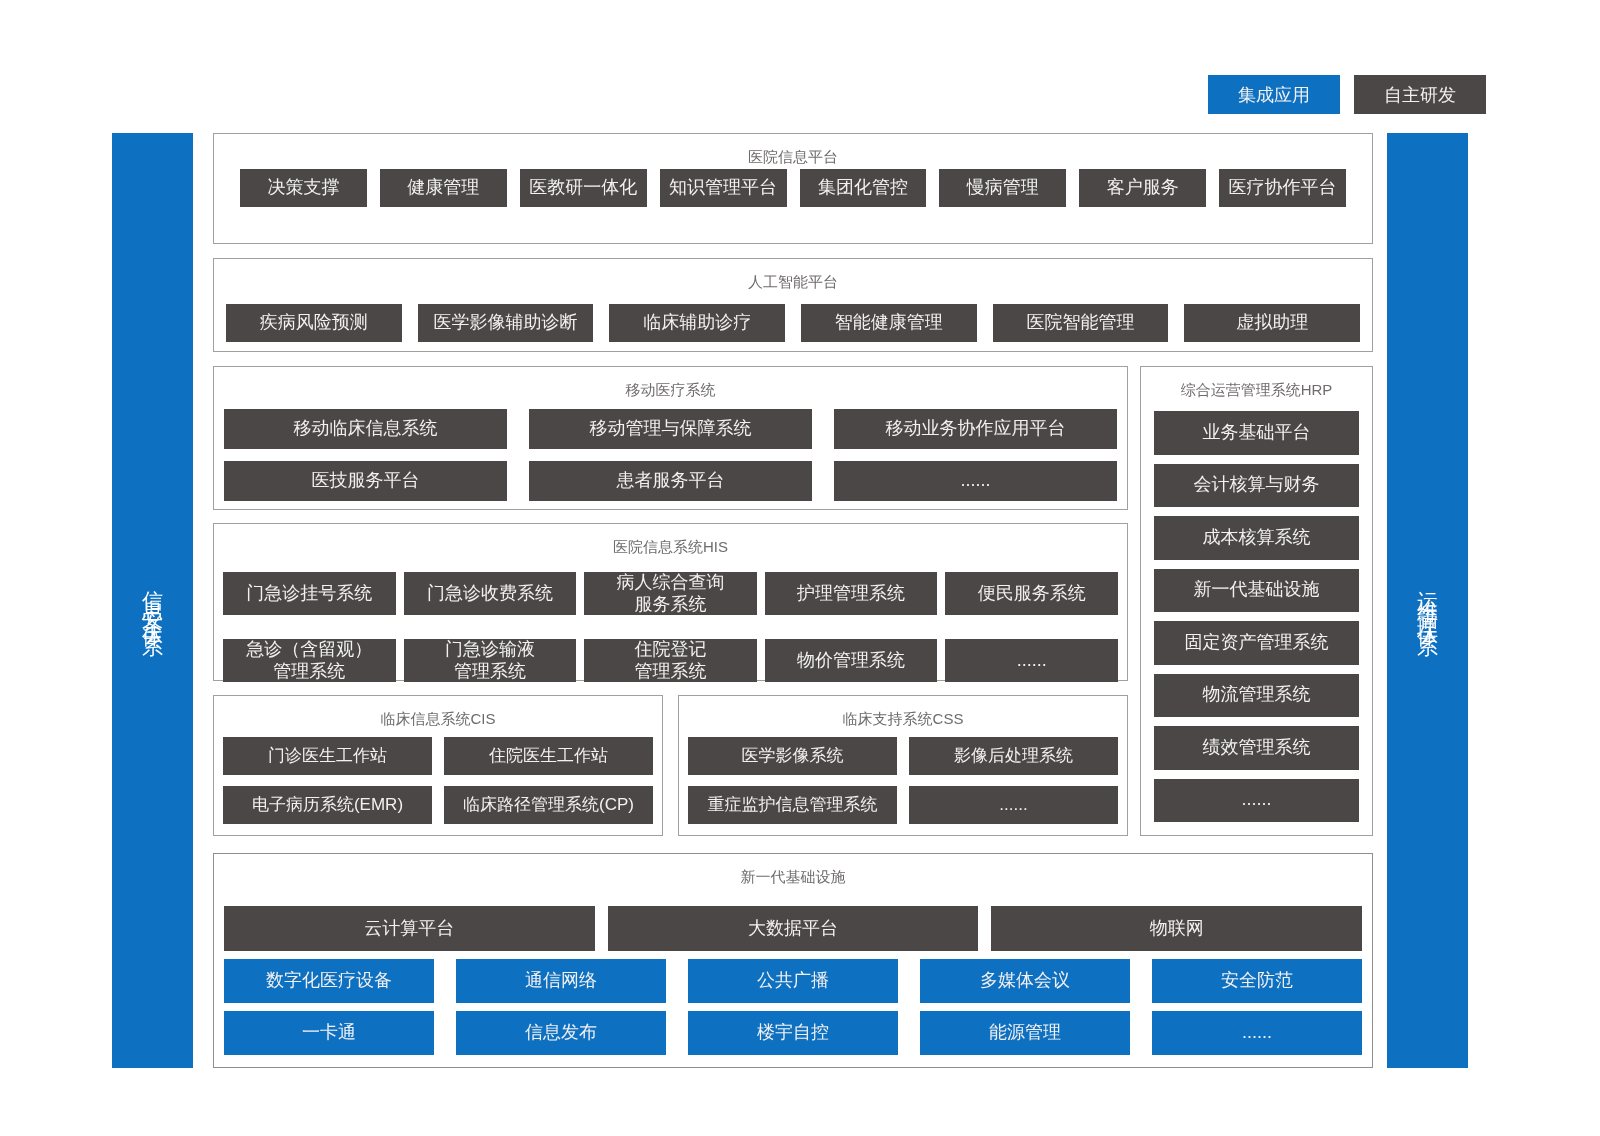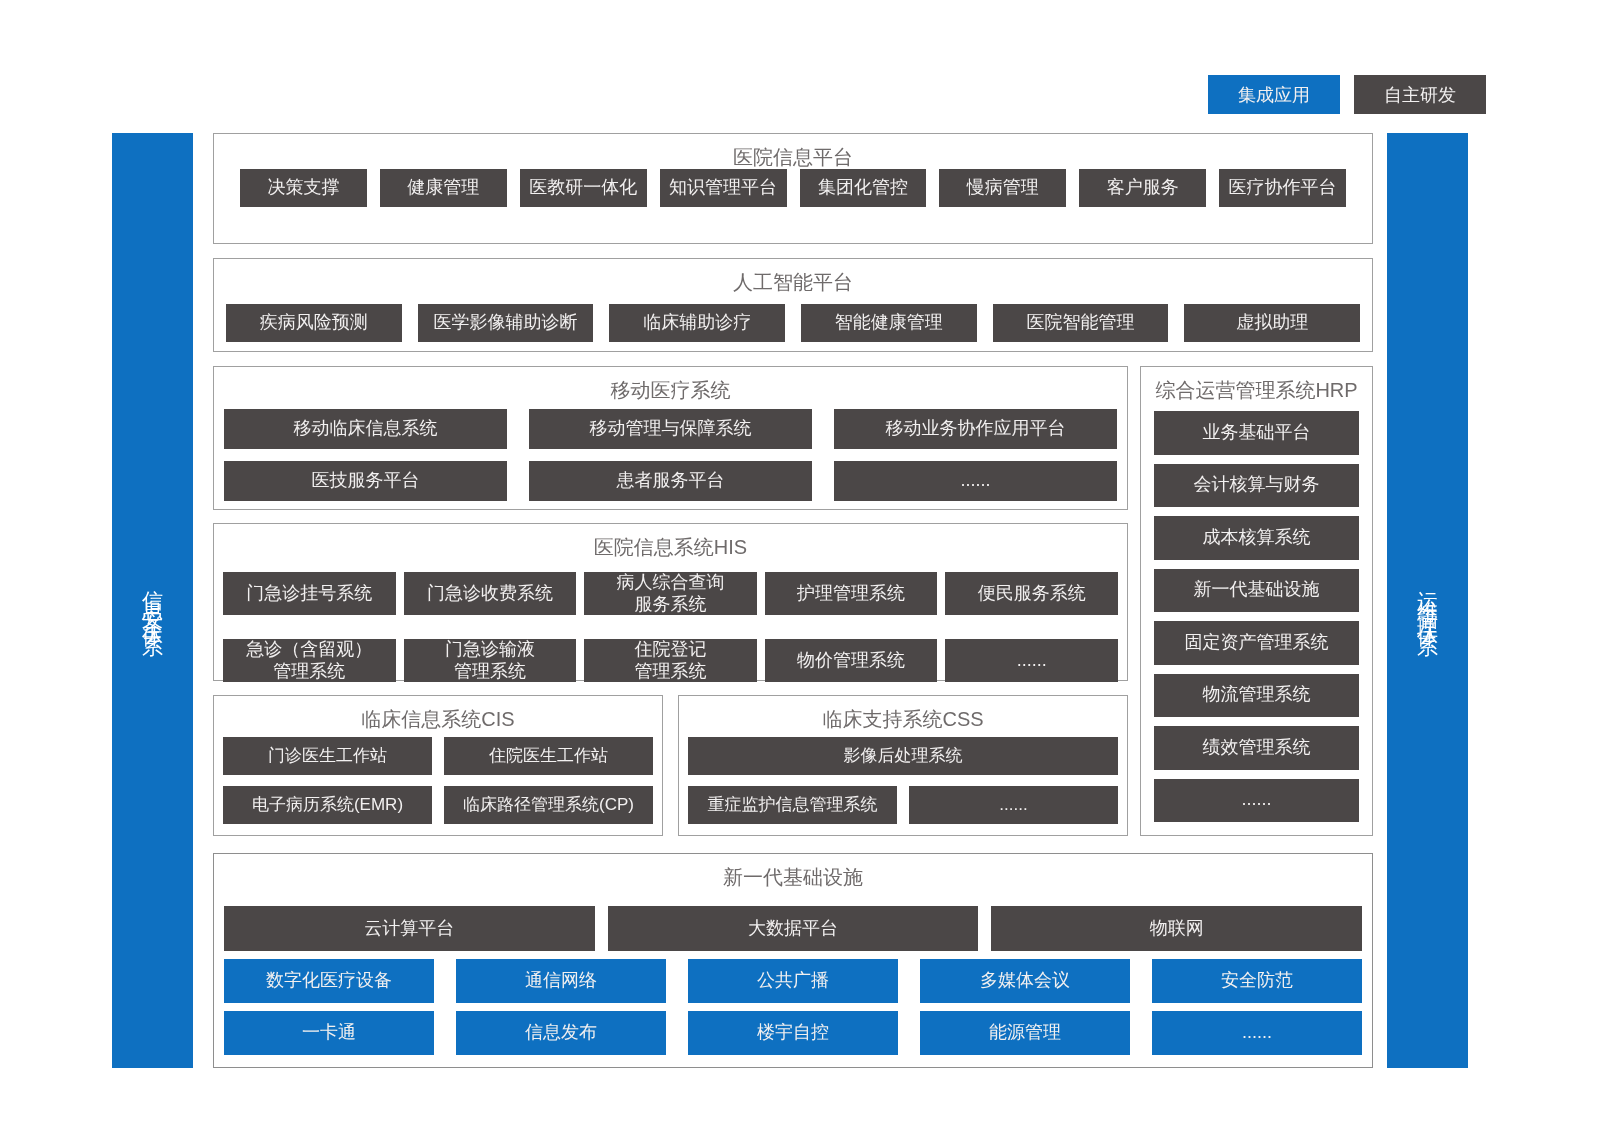--- a/index.html
+++ b/index.html
@@ -17,21 +17,21 @@
   .sidebar{position:absolute;top:133px;width:81px;height:935px;background:#0E70C1;
     display:flex;align-items:center;justify-content:center;}
   .sidebar.left{left:112px;}
   .sidebar.right{left:1387px;}
   .sidebar span{writing-mode:vertical-rl;text-orientation:upright;color:#ffffff;
     font-size:21px;letter-spacing:9px;}
   
   .main{position:absolute;left:213px;top:133px;width:1160px;height:935px;}
   .panel{position:absolute;box-sizing:border-box;background:#ffffff;
     border:1px solid #A0A0A0;display:flex;flex-direction:column;}
-  .panel-title{text-align:center;color:#6F6B6B;font-size:20px;padding-top:12px;line-height:22px;}
+  .panel-title{text-align:center;color:#6F6B6B;font-size:15px;padding-top:12px;line-height:22px;}
   .row{display:flex;}
   .box{flex:1;display:flex;align-items:center;justify-content:center;text-align:center;
     color:#F2F0F0;font-size:18px;line-height:1.2;white-space:pre-line;}
   .box.dark{background:#4B4747;}
   .box.blue{background:#0E70C1;}
   
   .p-platform{left:0;top:0;width:1160px;height:111px;}
   .p-platform .row{margin-top:1px;height:38px;gap:13px;padding:0 26px;}
   .p-ai{left:0;top:125px;width:1160px;height:94px;}
   .p-ai .row{margin-top:11px;height:38px;gap:16px;padding:0 12px;}
@@ -156,20 +156,21 @@
       </div>
       <div class="row second">
         <div class="box dark">电子病历系统(EMR)</div>
         <div class="box dark">临床路径管理系统(CP)</div>
       </div>
     </section>
 
     <section class="panel p-css">
       <div class="panel-title">临床支持系统CSS</div>
       <div class="row">
+        <div class="box dark">医学影像系统</div>
         <div class="box dark">影像后处理系统</div>
       </div>
       <div class="row second">
         <div class="box dark">重症监护信息管理系统</div>
         <div class="box dark">......</div>
       </div>
     </section>
 
     <section class="panel p-infra">
       <div class="panel-title">新一代基础设施</div>

